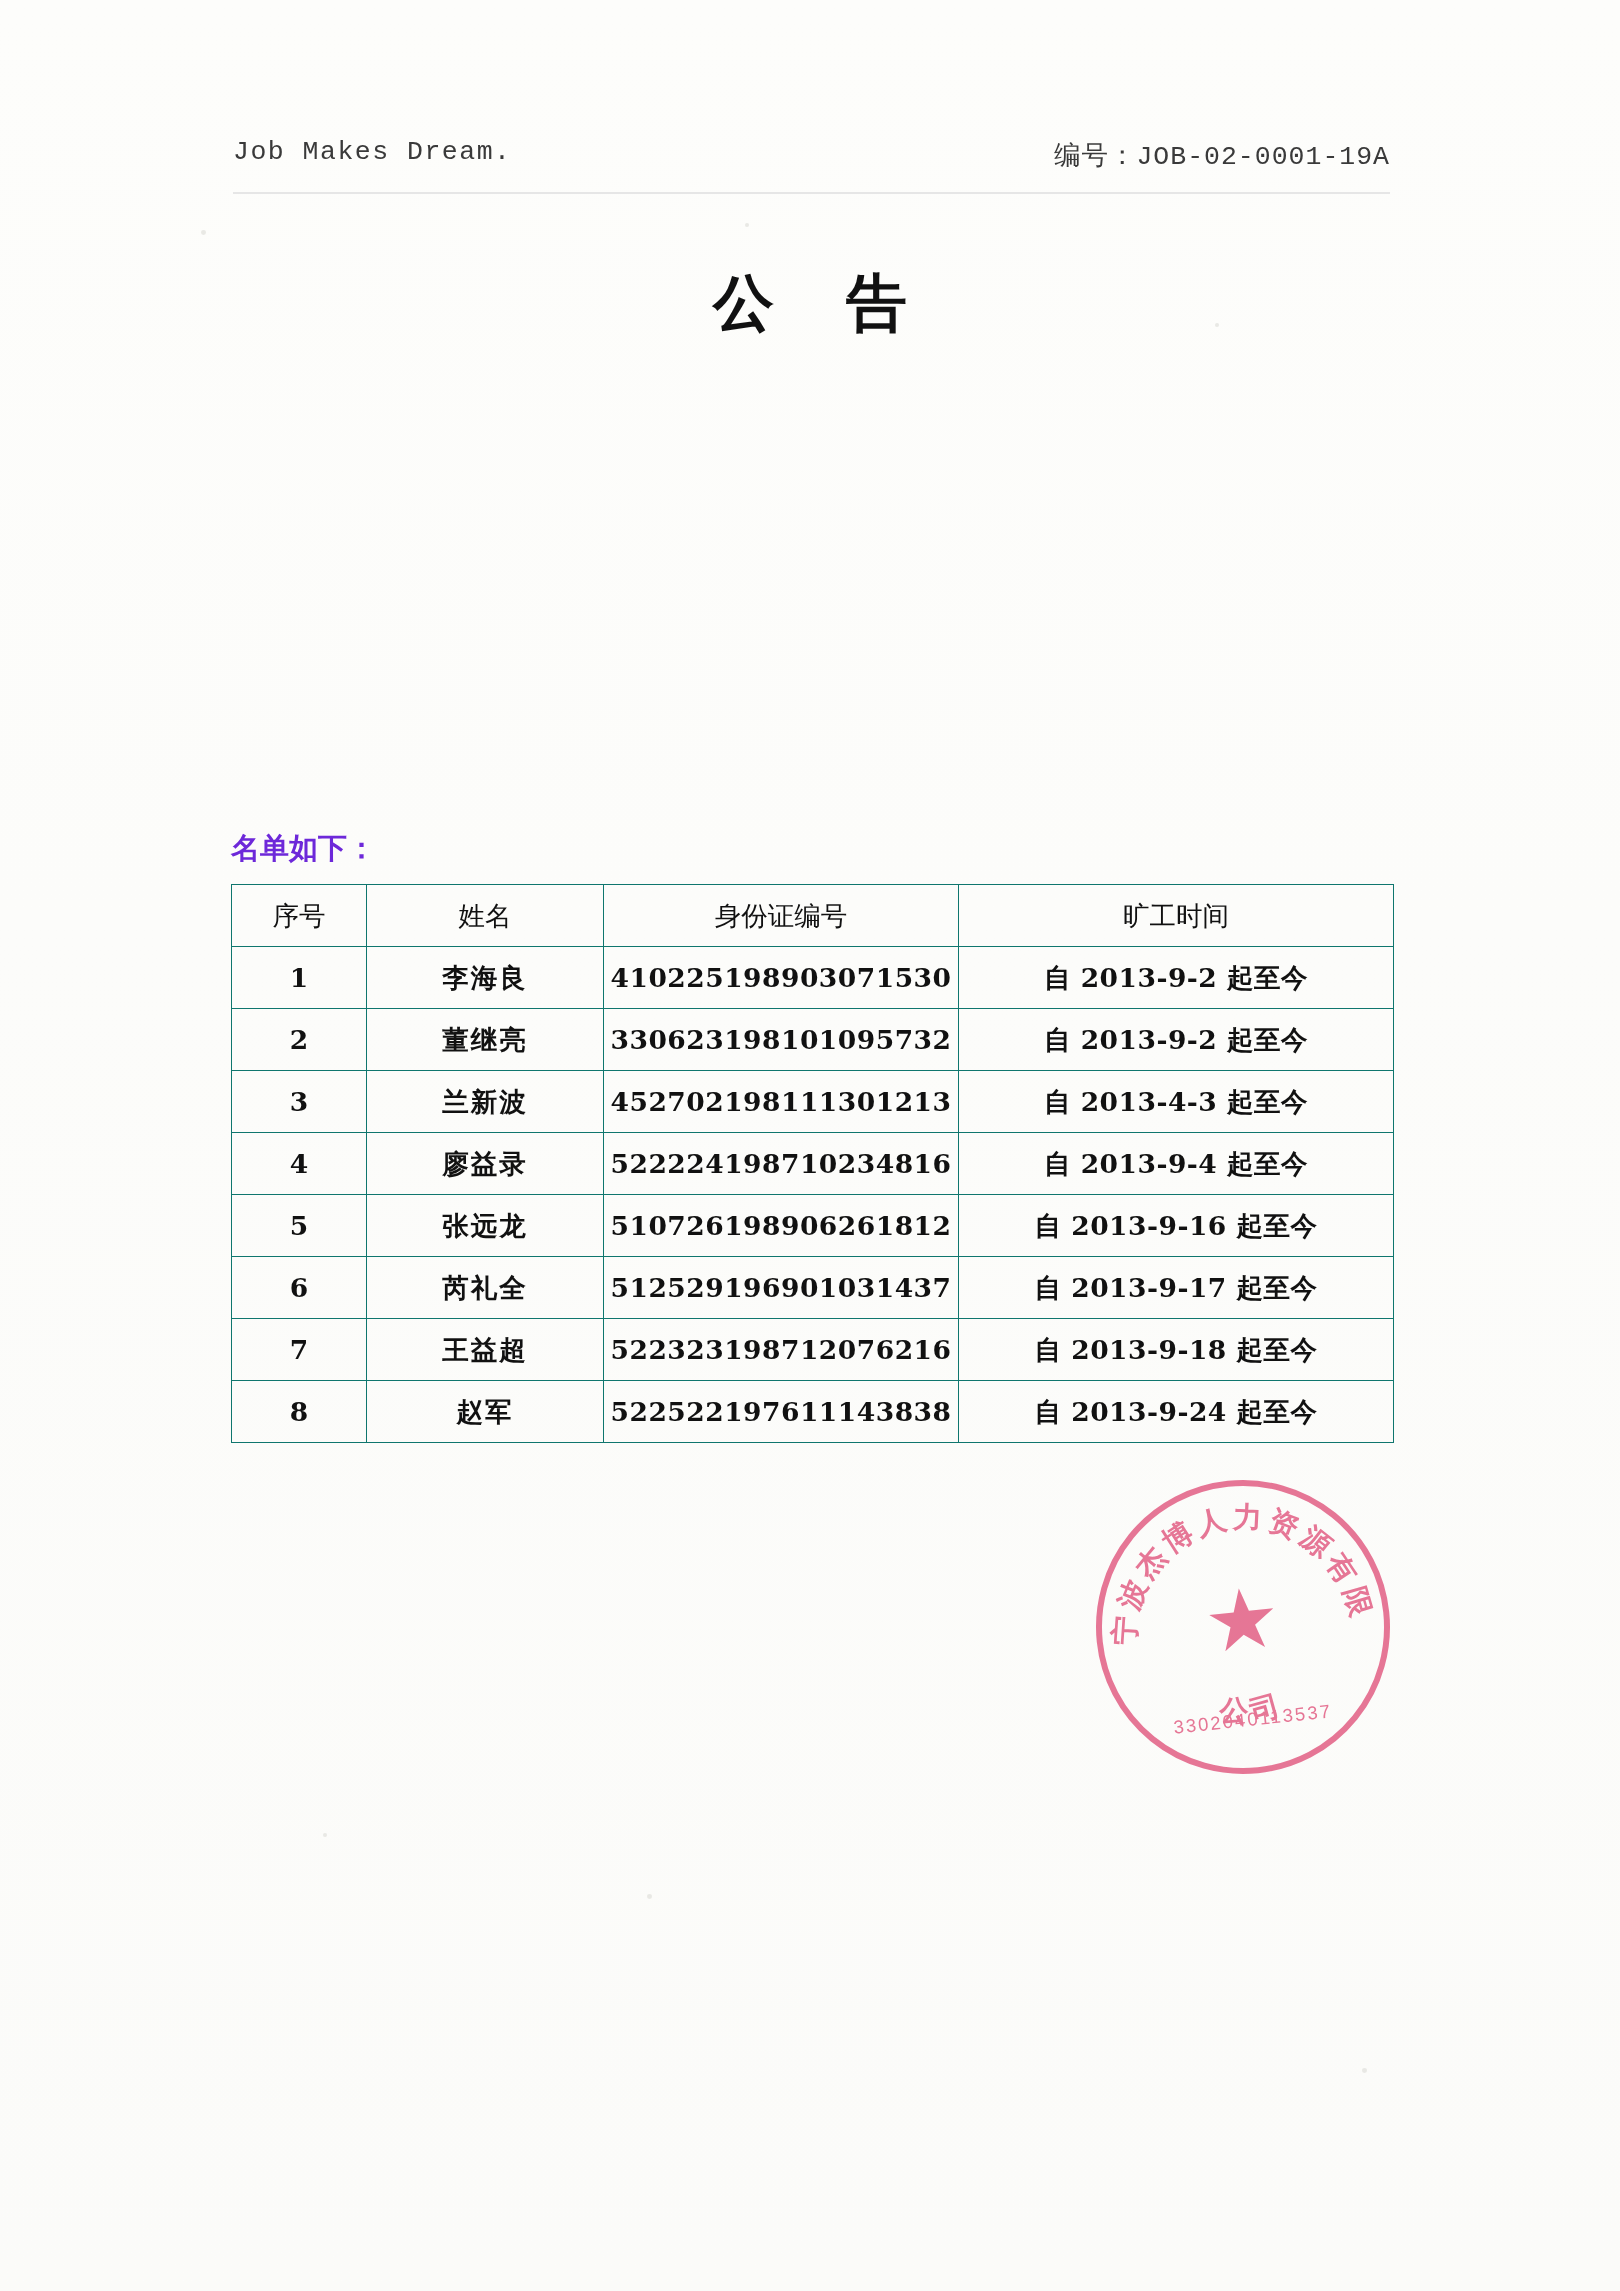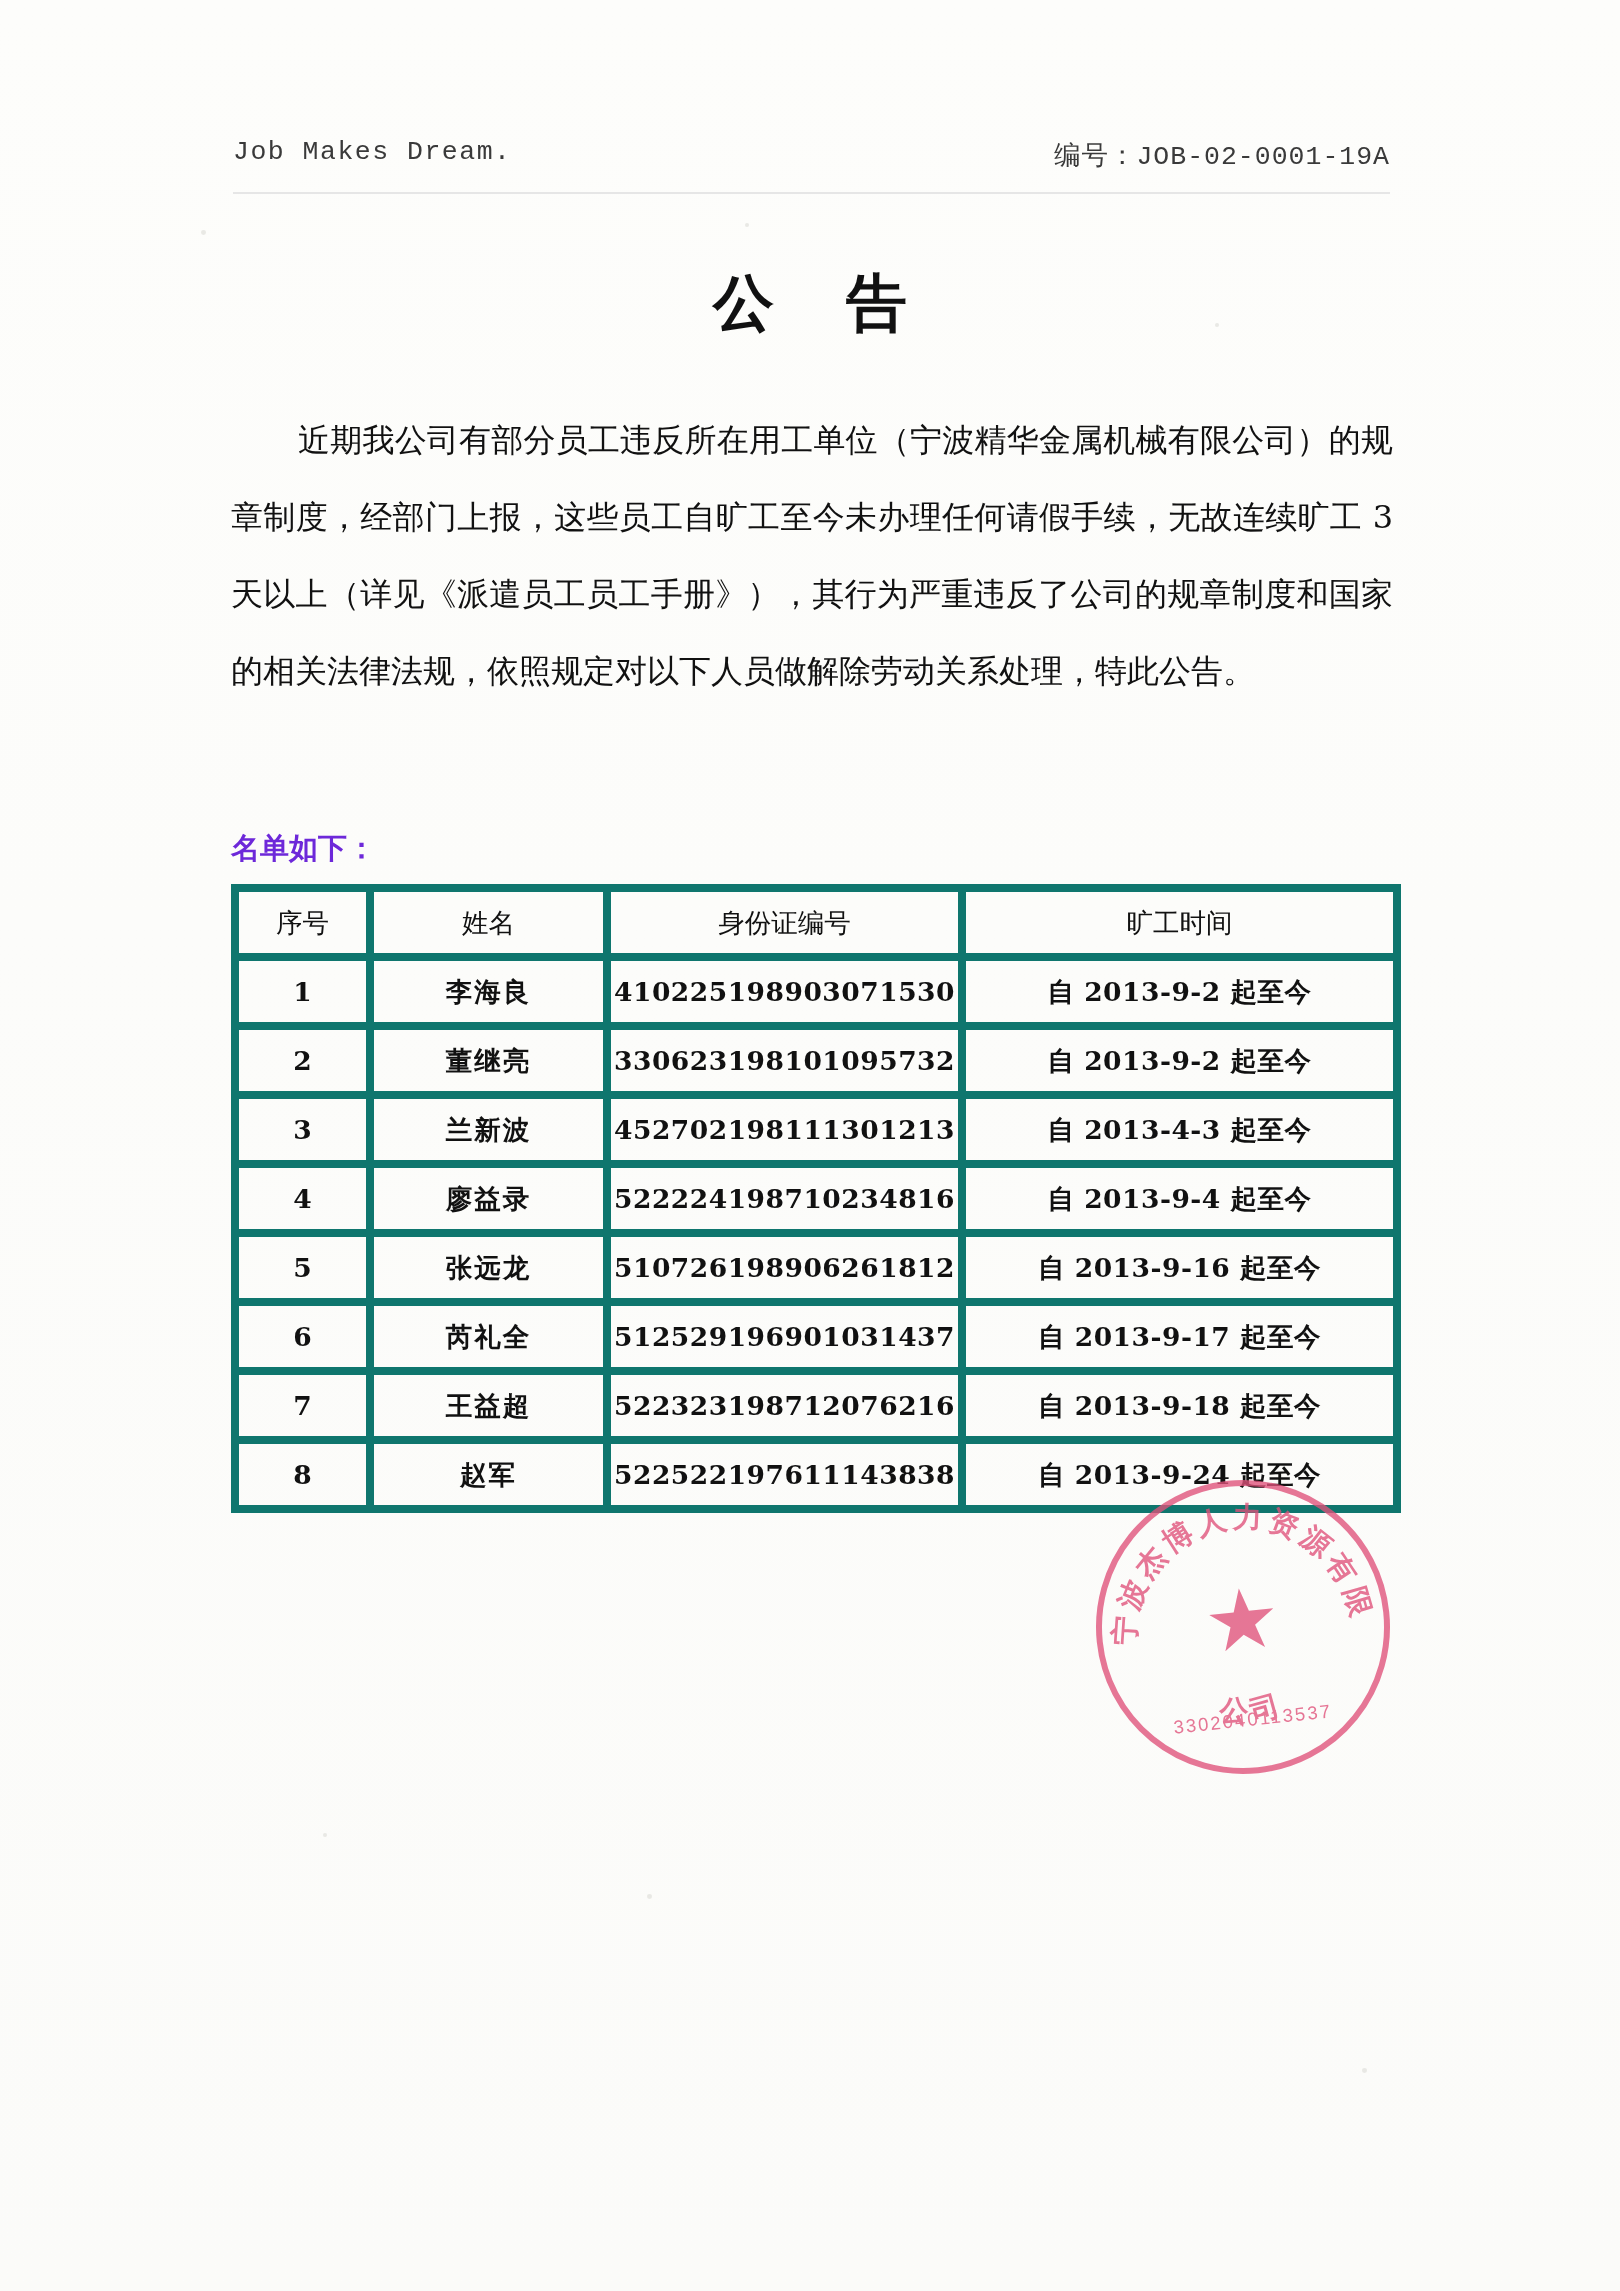--- a/index.html
+++ b/index.html
@@ -114,21 +114,21 @@
     left: 231px;
     top: 884px;
     width: 1162px;
   }
   table.list {
     border-collapse: collapse;
     width: 1162px;
     table-layout: fixed;
   }
   table.list td, table.list th {
-    border: 8px solid #0f766e;
+    border: 1px solid #0f766e;
     height: 61px;
     text-align: center;
     vertical-align: middle;
     font-family: "DejaVu Serif", serif;
     font-size: 26.5px;
     color: #111;
     padding: 0;
   }
   table.list th {
     font-weight: normal;
@@ -233,21 +233,20 @@
   <div class="header">
     <div class="slogan">Job Makes Dream.</div>
     <div class="doc-no">
       <span>编号：</span><span>JOB-02-0001-19A</span>
     </div>
   </div>
   <div class="header-rule"></div>
 
   <div class="title">公 告</div>
 
-  <div class="body-text">近期我公司有部分员工违反所在用工单位（宁波精华金属机械有限公司）的规章制度，经部门上报，这些员工自旷工至今未办理任何请假手续，无故连续旷工 3 天以上（详见《派遣员工员工手册》），其行为严重违反了公司的规章制度和国家的相关法律法规，依照规定对以下人员做解除劳动关系处理，特此公告。</div>
 
   <div class="list-label">名单如下：</div>
 
   <div class="table-wrap">
     <table class="list">
       <colgroup>
         <col class="col-no">
           <col class="col-name">
           <col class="col-id">
           <col class="col-time">

